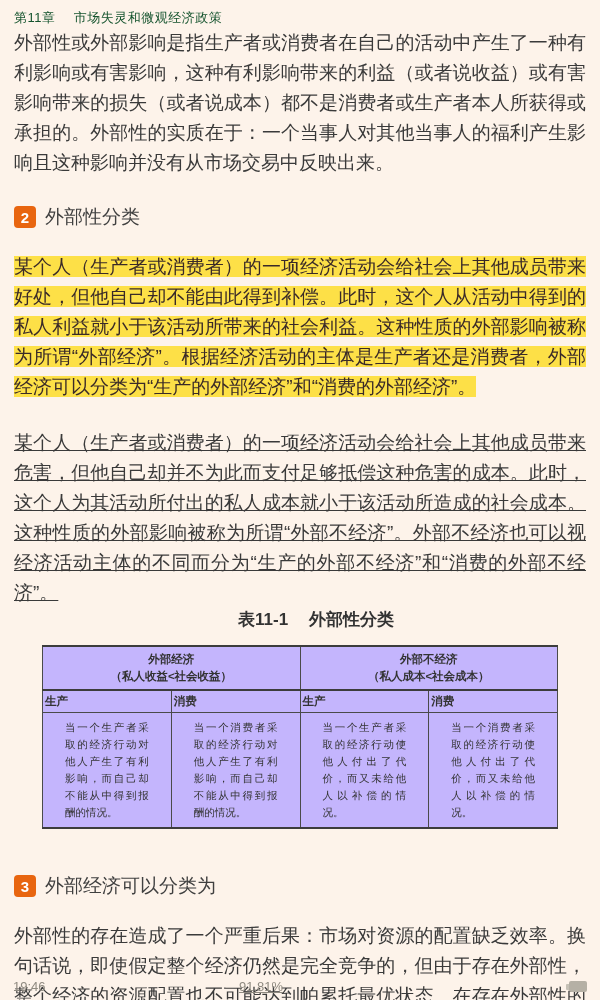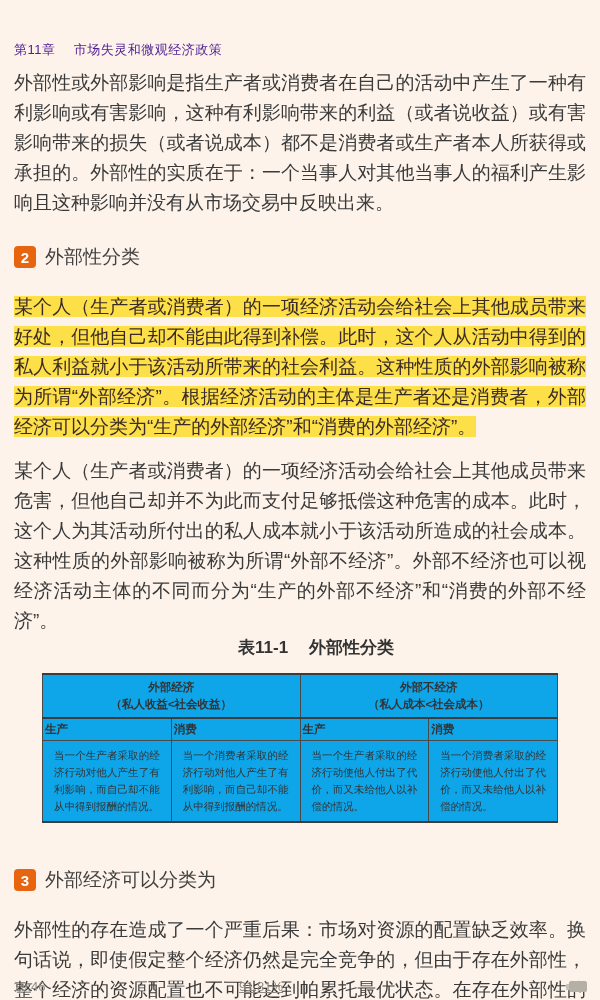--- a/index.html
+++ b/index.html
@@ -9,36 +9,35 @@
     position: relative;
     width: 600px;
     height: 1000px;
     background: #fdf3ea;
     overflow: hidden;
     color: #3a3a3a;
   }
   .header {
     padding: 9px 14px 0 14px;
     font-size: 13px;
-    color: #4c1d95;
+    color: #14532d;
     letter-spacing: 0.5px;
-    margin-top: 32px;
   }
   .header .chapter-label { margin-right: 14px; }
   .para {
     margin: 0 14px;
     font-size: 19px;
     line-height: 30px;
     text-align: justify;
     word-break: break-all;
     color: #3a3a3a;
   }
-  .para-intro       { margin-top: 9px; }
+  .para-intro       { margin-top: 1px; }
   .para-highlighted { margin-top: 22px; }
-  .para-diseconomy  { margin-top: 14px; }
+  .para-diseconomy  { margin-top: 26px; text-decoration: underline; }
   .para-consequence { margin-top: 22px; }
   .highlight {
     background: #fde047;
     color: #3a2a28;
   }
   .section-heading {
     display: flex;
     align-items: center;
     margin: 26px 14px 0 14px;
   }
@@ -66,21 +65,21 @@
     font-size: 17px;
     font-weight: bold;
     color: #333333;
     padding-left: 32px;
   }
   .table-caption .caption-label { margin-right: 16px; }
   table.ext-table {
     margin: 14px auto 0 auto;
     width: 516px;
     border-collapse: collapse;
-    background: #0ea5e9;
+    background: #c4b5fd;
     table-layout: fixed;
   }
   table.ext-table th, table.ext-table td {
     border: 1px solid #4a4a4a;
     color: #333333;
   }
   table.ext-table { border-top: 2px solid #3c3c3c; border-bottom: 2px solid #3c3c3c; }
   tr.group-row th {
     border-bottom: 2px solid #3c3c3c;
     font-size: 11.5px;
@@ -92,21 +91,21 @@
   tr.colhead-row th {
     font-size: 11.5px;
     font-weight: bold;
     text-align: left;
     padding: 3px 2px;
     line-height: 15px;
   }
   tr.body-row td {
     font-size: 10.5px;
     line-height: 17px;
-    padding: 6px 11px;
+    padding: 6px 22px;
     text-align: justify;
     word-break: break-all;
     vertical-align: middle;
   }
   .status-bar {
     position: absolute;
     left: 0; right: 0; bottom: 0;
     height: 28px;
     padding: 0 13px;
     display: flex;

